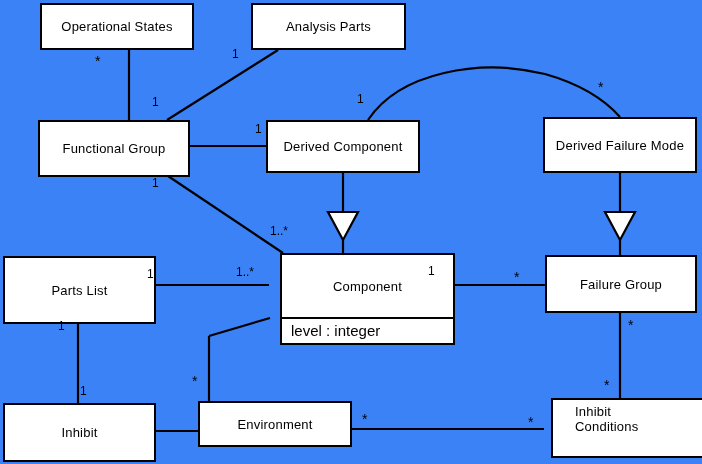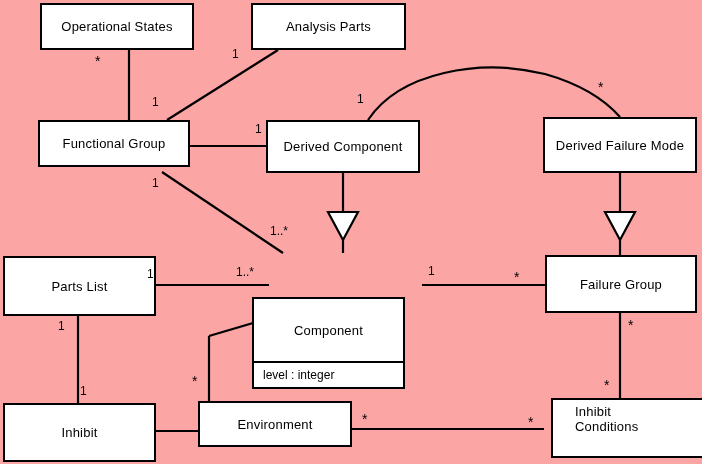--- a/index.html
+++ b/index.html
@@ -7,21 +7,21 @@
     padding: 0;
     background: #ffffff;
   }
   body {
     font-family: "Liberation Sans", sans-serif;
   }
   #canvas {
     position: relative;
     width: 702px;
     height: 464px;
-    background: #fca5a5;
+    background: #3b82f6;
     overflow: hidden;
     text-decoration: underline;
   }
   #edges {
     position: absolute;
     left: 0;
     top: 0;
     width: 702px;
     height: 464px;
   }
@@ -46,21 +46,21 @@
     white-space: pre-line;
   }
   .cls-name.topleft {
     align-items: flex-start;
     justify-content: flex-start;
     padding: 4px 0 0 22px;
     text-align: left;
   }
   .cls-attrs {
     border-top: 2px solid #000000;
-    font-size: 12px;
+    font-size: 15px;
     color: #000000;
     padding: 4px 0 4px 9px;
     text-align: left;
     line-height: 16px;
   }
   .mult {
     position: absolute;
     font-size: 12px;
     color: #000000;
     white-space: nowrap;
@@ -115,37 +115,37 @@
   </svg>
 
   <div class="uml-class" style="left:40px; top:3px; width:154px; height:47px;">
     <div class="cls-name">Operational States</div>
   </div>
 
   <div class="uml-class" style="left:251px; top:3px; width:155px; height:47px;">
     <div class="cls-name">Analysis Parts</div>
   </div>
 
-  <div class="uml-class" style="left:38px; top:120px; width:152px; height:47px;">
+  <div class="uml-class" style="left:38px; top:120px; width:152px; height:57px;">
     <div class="cls-name">Functional Group</div>
   </div>
 
   <div class="uml-class" style="left:266px; top:120px; width:154px; height:53px;">
     <div class="cls-name">Derived Component</div>
   </div>
 
   <div class="uml-class" style="left:543px; top:117px; width:154px; height:56px;">
     <div class="cls-name">Derived Failure Mode</div>
   </div>
 
-  <div class="uml-class" style="left:3px; top:256px; width:153px; height:60px;">
+  <div class="uml-class" style="left:3px; top:256px; width:153px; height:68px;">
     <div class="cls-name">Parts List</div>
   </div>
 
-  <div class="uml-class" style="left:252px; top:253px; width:153px; height:92px;margin-top:44px;">
+  <div class="uml-class" style="left:280px; top:253px; width:175px; height:92px;">
     <div class="cls-name">Component</div>
     <div class="cls-attrs">level : integer</div>
   </div>
 
   <div class="uml-class" style="left:545px; top:255px; width:152px; height:58px;">
     <div class="cls-name">Failure Group</div>
   </div>
 
   <div class="uml-class" style="left:3px; top:403px; width:153px; height:59px;">
     <div class="cls-name">Inhibit</div>

